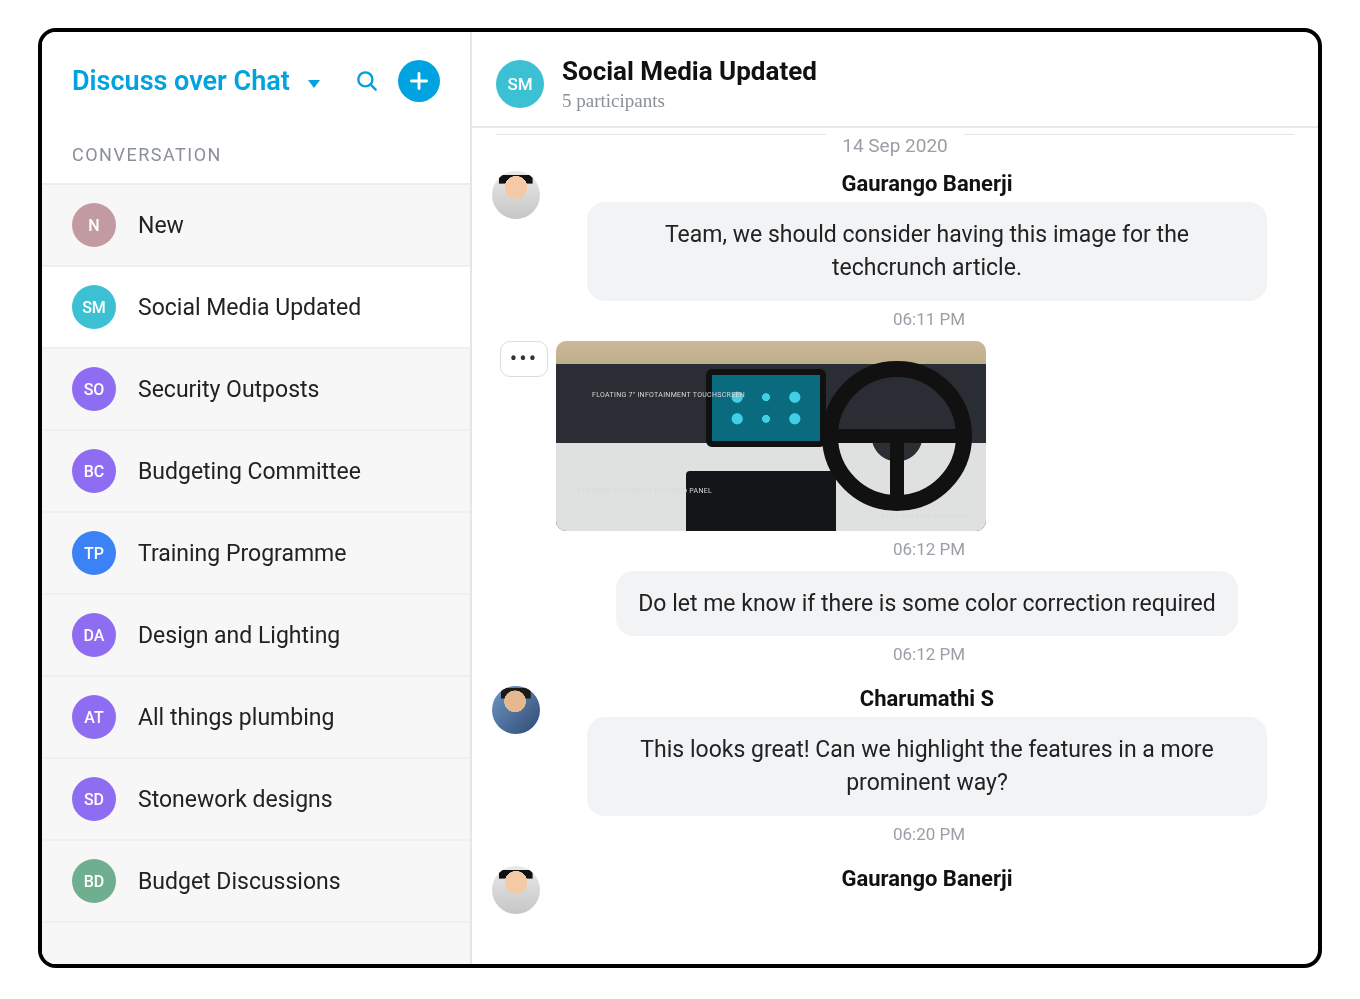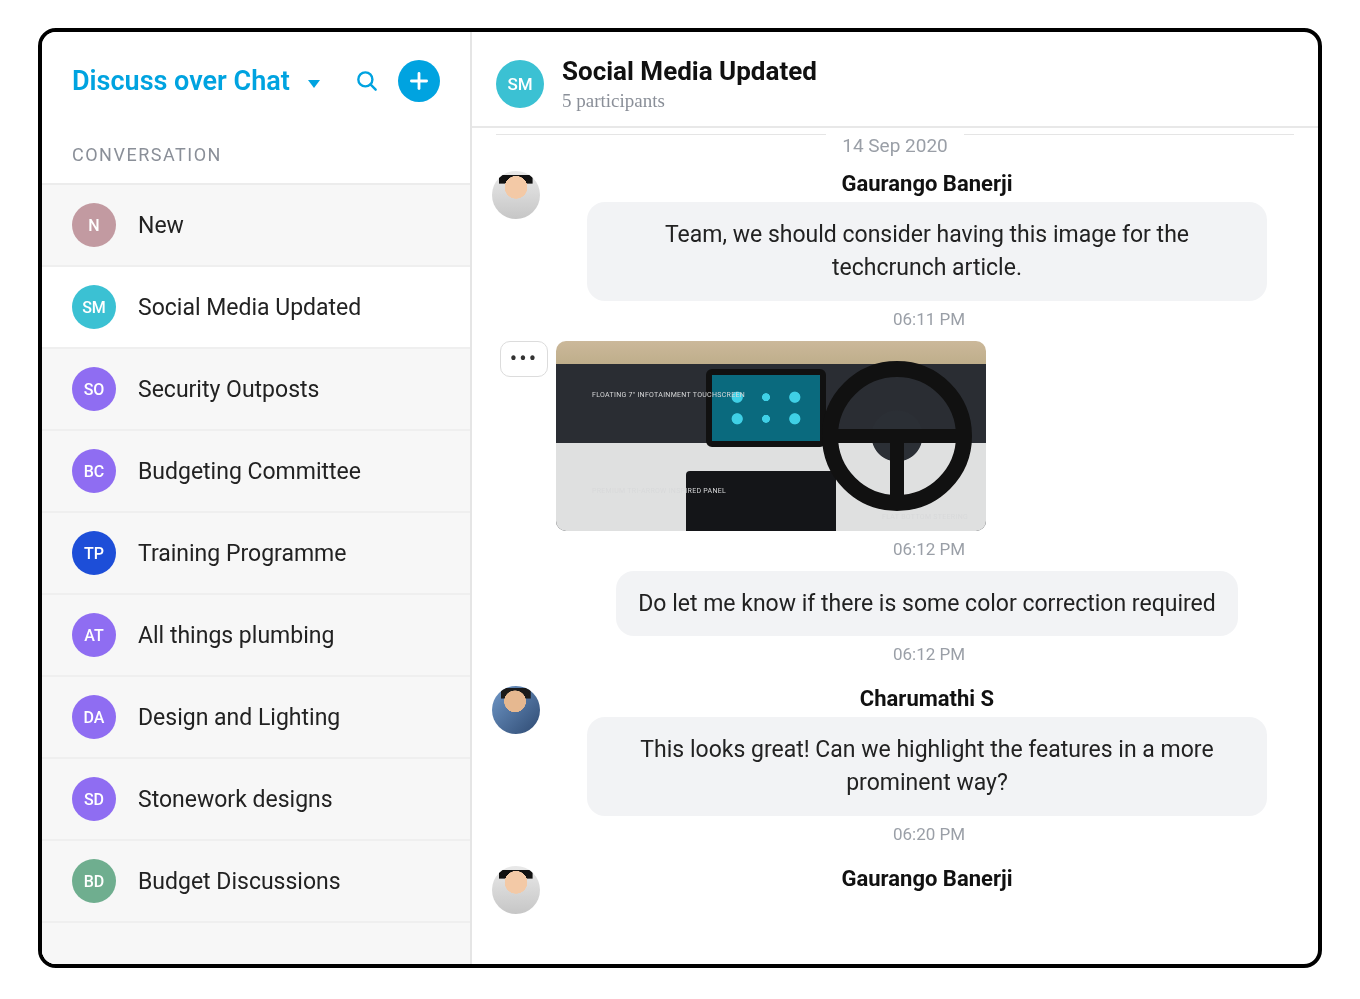--- a/index.html
+++ b/index.html
@@ -247,30 +247,30 @@
         </div>
         <div class="conv-item">
           <div class="avatar-sm" style="background: rgb(143, 109, 242);">SO</div>
           <span>Security Outposts</span>
         </div>
         <div class="conv-item">
           <div class="avatar-sm" style="background: rgb(143, 109, 242);">BC</div>
           <span>Budgeting Committee</span>
         </div>
         <div class="conv-item">
-          <div class="avatar-sm" style="background: #1d4ed8; text-align: right;">TP</div>
+          <div class="avatar-sm" style="background: #3b82f6; text-align: right;">TP</div>
           <span>Training Programme</span>
+        </div>
+        <div class="conv-item">
+          <div class="avatar-sm" style="background: rgb(143, 109, 242);">DA</div>
+          <span>Design and Lighting</span>
         </div>
         <div class="conv-item">
           <div class="avatar-sm" style="background: rgb(143, 109, 242);">AT</div>
           <span>All things plumbing</span>
-        </div>
-        <div class="conv-item">
-          <div class="avatar-sm" style="background: rgb(143, 109, 242);">DA</div>
-          <span>Design and Lighting</span>
         </div>
         <div class="conv-item">
           <div class="avatar-sm" style="background: rgb(143, 109, 242);">SD</div>
           <span>Stonework designs</span>
         </div>
         <div class="conv-item">
           <div class="avatar-sm" style="background: rgb(111, 174, 143);">BD</div>
           <span>Budget Discussions</span>
         </div>
       </div>
@@ -297,21 +297,21 @@
           <div class="msg-content"><div class="msg-author">Gaurango Banerji</div><div class="bubble">Team, we should consider having this image for the techcrunch article.</div><div class="timestamp">06:11 PM</div><div style="position: relative;">
               <div class="more-pill">
                 <span>•••</span>
               </div>
               <div class="img-attachment">
                 <div class="dash-lower"></div>
                 <div class="dash-console"></div>
                 <div class="dash-screen"></div>
                 <div class="steering"></div>
                 <div class="img-overlay-label" style="left:36px;top:50px">FLOATING 7" INFOTAINMENT TOUCHSCREEN</div>
-                <div class="img-overlay-label" style="left:36px;bottom:36px">PREMIUM TRI-ARROW INSPIRED PANEL</div>
+                <div class="img-overlay-label" style="left:22px;bottom:36px">PREMIUM TRI-ARROW INSPIRED PANEL</div>
                 <div class="img-overlay-label" style="right:18px;bottom:10px">FLAT BOTTOM STEERING</div>
               </div>
             </div><div class="timestamp">06:12 PM</div><div class="bubble">Do let me know if there is some color correction required</div><div class="timestamp">06:12 PM</div></div>
         </div>
         <div class="msg-group">
           <div class="msg-avatar">
             <div class="avatar-photo c"></div>
           </div>
           <div class="msg-content"><div class="msg-author">Charumathi S</div><div class="bubble">This looks great! Can we highlight the features in a more prominent way?</div><div class="timestamp">06:20 PM</div></div>
         </div>

